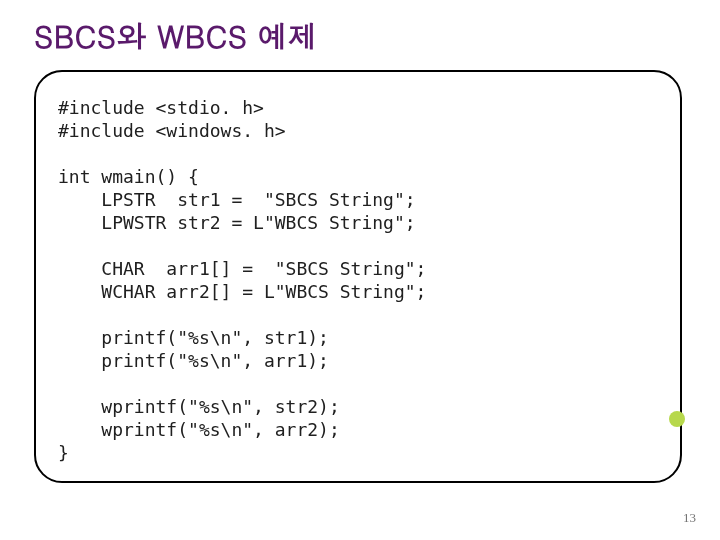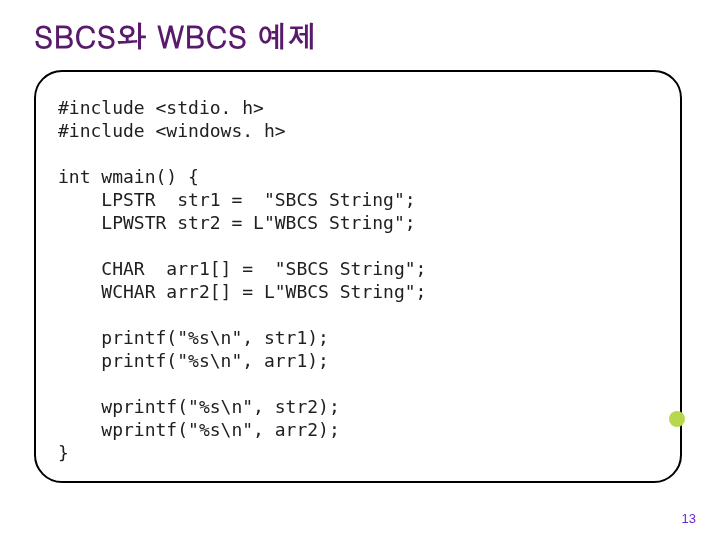--- a/index.html
+++ b/index.html
@@ -42,22 +42,22 @@
       font-size: 18px;
       line-height: 1.28;
       white-space: pre;
       color: #202020;
     }
     .pgnum {
       position: absolute;
       right: 24px;
       bottom: 14px;
       font-size: 13px;
-      color: #6d28d9;
-      font-family: Liberation Sans, sans-serif;
+      color: #737373;
+      font-family: Liberation Serif, serif;
     }
   </style>
 </head>
 <body>
 
 <div class="slide">
   <div class="title">SBCS와 WBCS 예제</div>
   <div class="code-box">
     <pre class="code">#include &lt;stdio. h&gt;
 #include &lt;windows. h&gt;

